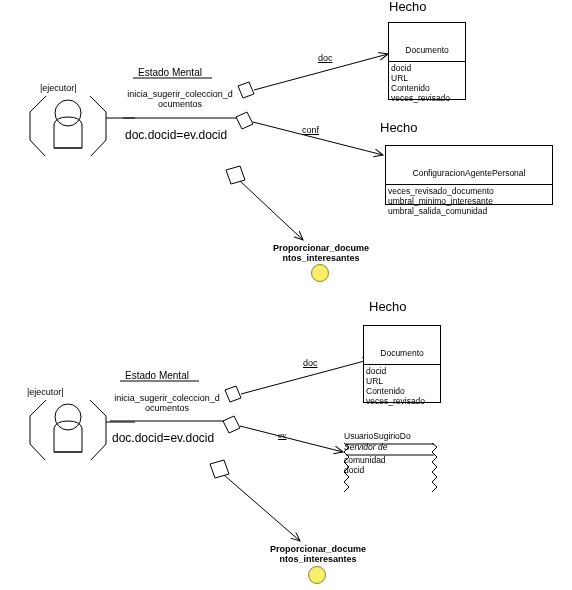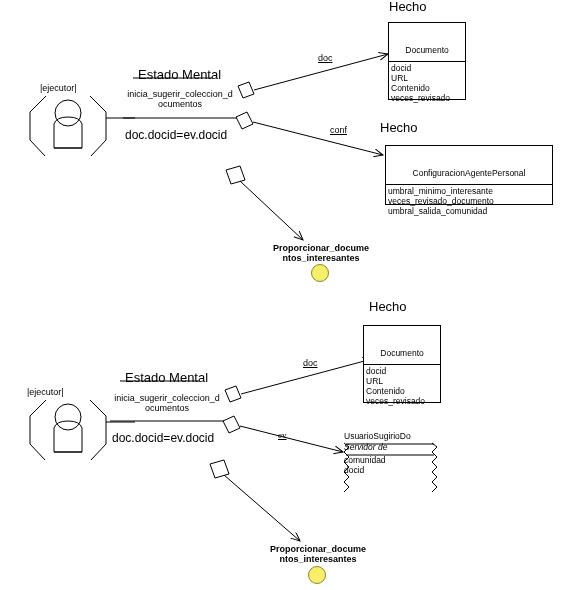--- a/index.html
+++ b/index.html
@@ -10,21 +10,21 @@
   }
   #canvas{position:absolute;left:0;top:0;width:572px;height:590px;}
   .svg-layer{position:absolute;left:0;top:0;width:572px;height:590px;}
   .lbl{position:absolute;white-space:pre;line-height:1.05;}
 
   
   .hecho{font-size:13px;}
   
   .linklbl{font-size:9px;text-decoration:underline;}
   
-  .em-title{font-size:13px;}
+  .em-title{font-size:10px;}
   .em-text{font-size:9px;text-align:center;}
   .cond{font-size:12px;}
   .actor-lbl{font-size:9px;}
   .goal-lbl{font-size:9px;text-align:center;line-height:1.15;font-weight:bold;}
 
   
   .cbox{position:absolute;border:1px solid #000;background:#fff;box-sizing:border-box;}
   .cbox .hdr{
     height:22px;display:flex;align-items:center;justify-content:center;
     border-bottom:1px solid #000;font-size:8.5px;margin-top:16px;
@@ -114,41 +114,41 @@
   <div class="lbl actor-lbl" style="left:40px;top:84px;">|ejecutor|</div>
 
   <div class="lbl em-title" style="left:138px;top:68px;">Estado Mental</div>
 
   <div class="lbl em-text" style="left:118px;top:90px;width:124px;">inicia_sugerir_coleccion_d</div>
   <div class="lbl em-text" style="left:118px;top:100px;width:124px;">ocumentos</div>
 
   <div class="lbl cond" style="left:125px;top:129px;">doc.docid=ev.docid</div>
 
   <div class="lbl linklbl" style="left:318px;top:54px;">doc</div>
-  <div class="lbl linklbl" style="left:330px;top:126px;">conf</div>
+  <div class="lbl linklbl" style="left:302px;top:126px;">conf</div>
 
   <div class="lbl hecho" style="left:389px;top:0px;">Hecho</div>
 
   <div class="cbox" style="left:388px;top:22px;width:78px;height:78px;">
     <div class="hdr">Documento</div>
     <div class="attrs">
       <div>docid</div>
       <div>URL</div>
       <div>Contenido</div>
       <div>veces_revisado</div>
     </div>
   </div>
 
   <div class="lbl hecho" style="left:380px;top:121px;">Hecho</div>
 
   <div class="cbox" style="left:385px;top:145px;width:168px;height:60px;">
     <div class="hdr">ConfiguracionAgentePersonal</div>
     <div class="attrs">
+      <div>veces_revisado_documento</div>
       <div>umbral_minimo_interesante</div>
-      <div>veces_revisado_documento</div>
       <div>umbral_salida_comunidad</div>
     </div>
   </div>
 
   <div class="lbl goal-lbl" style="left:270px;top:243px;width:102px;">Proporcionar_docume</div>
   <div class="lbl goal-lbl" style="left:270px;top:253px;width:102px;">ntos_interesantes</div>
   <div class="yellow-dot" id="dot-top" style="left: 311px; top: 264px; width: 16px; height: 16px; background: rgb(247, 239, 106);"></div>
 
   <div class="lbl actor-lbl" style="left:27px;top:388px;">|ejecutor|</div>
 

